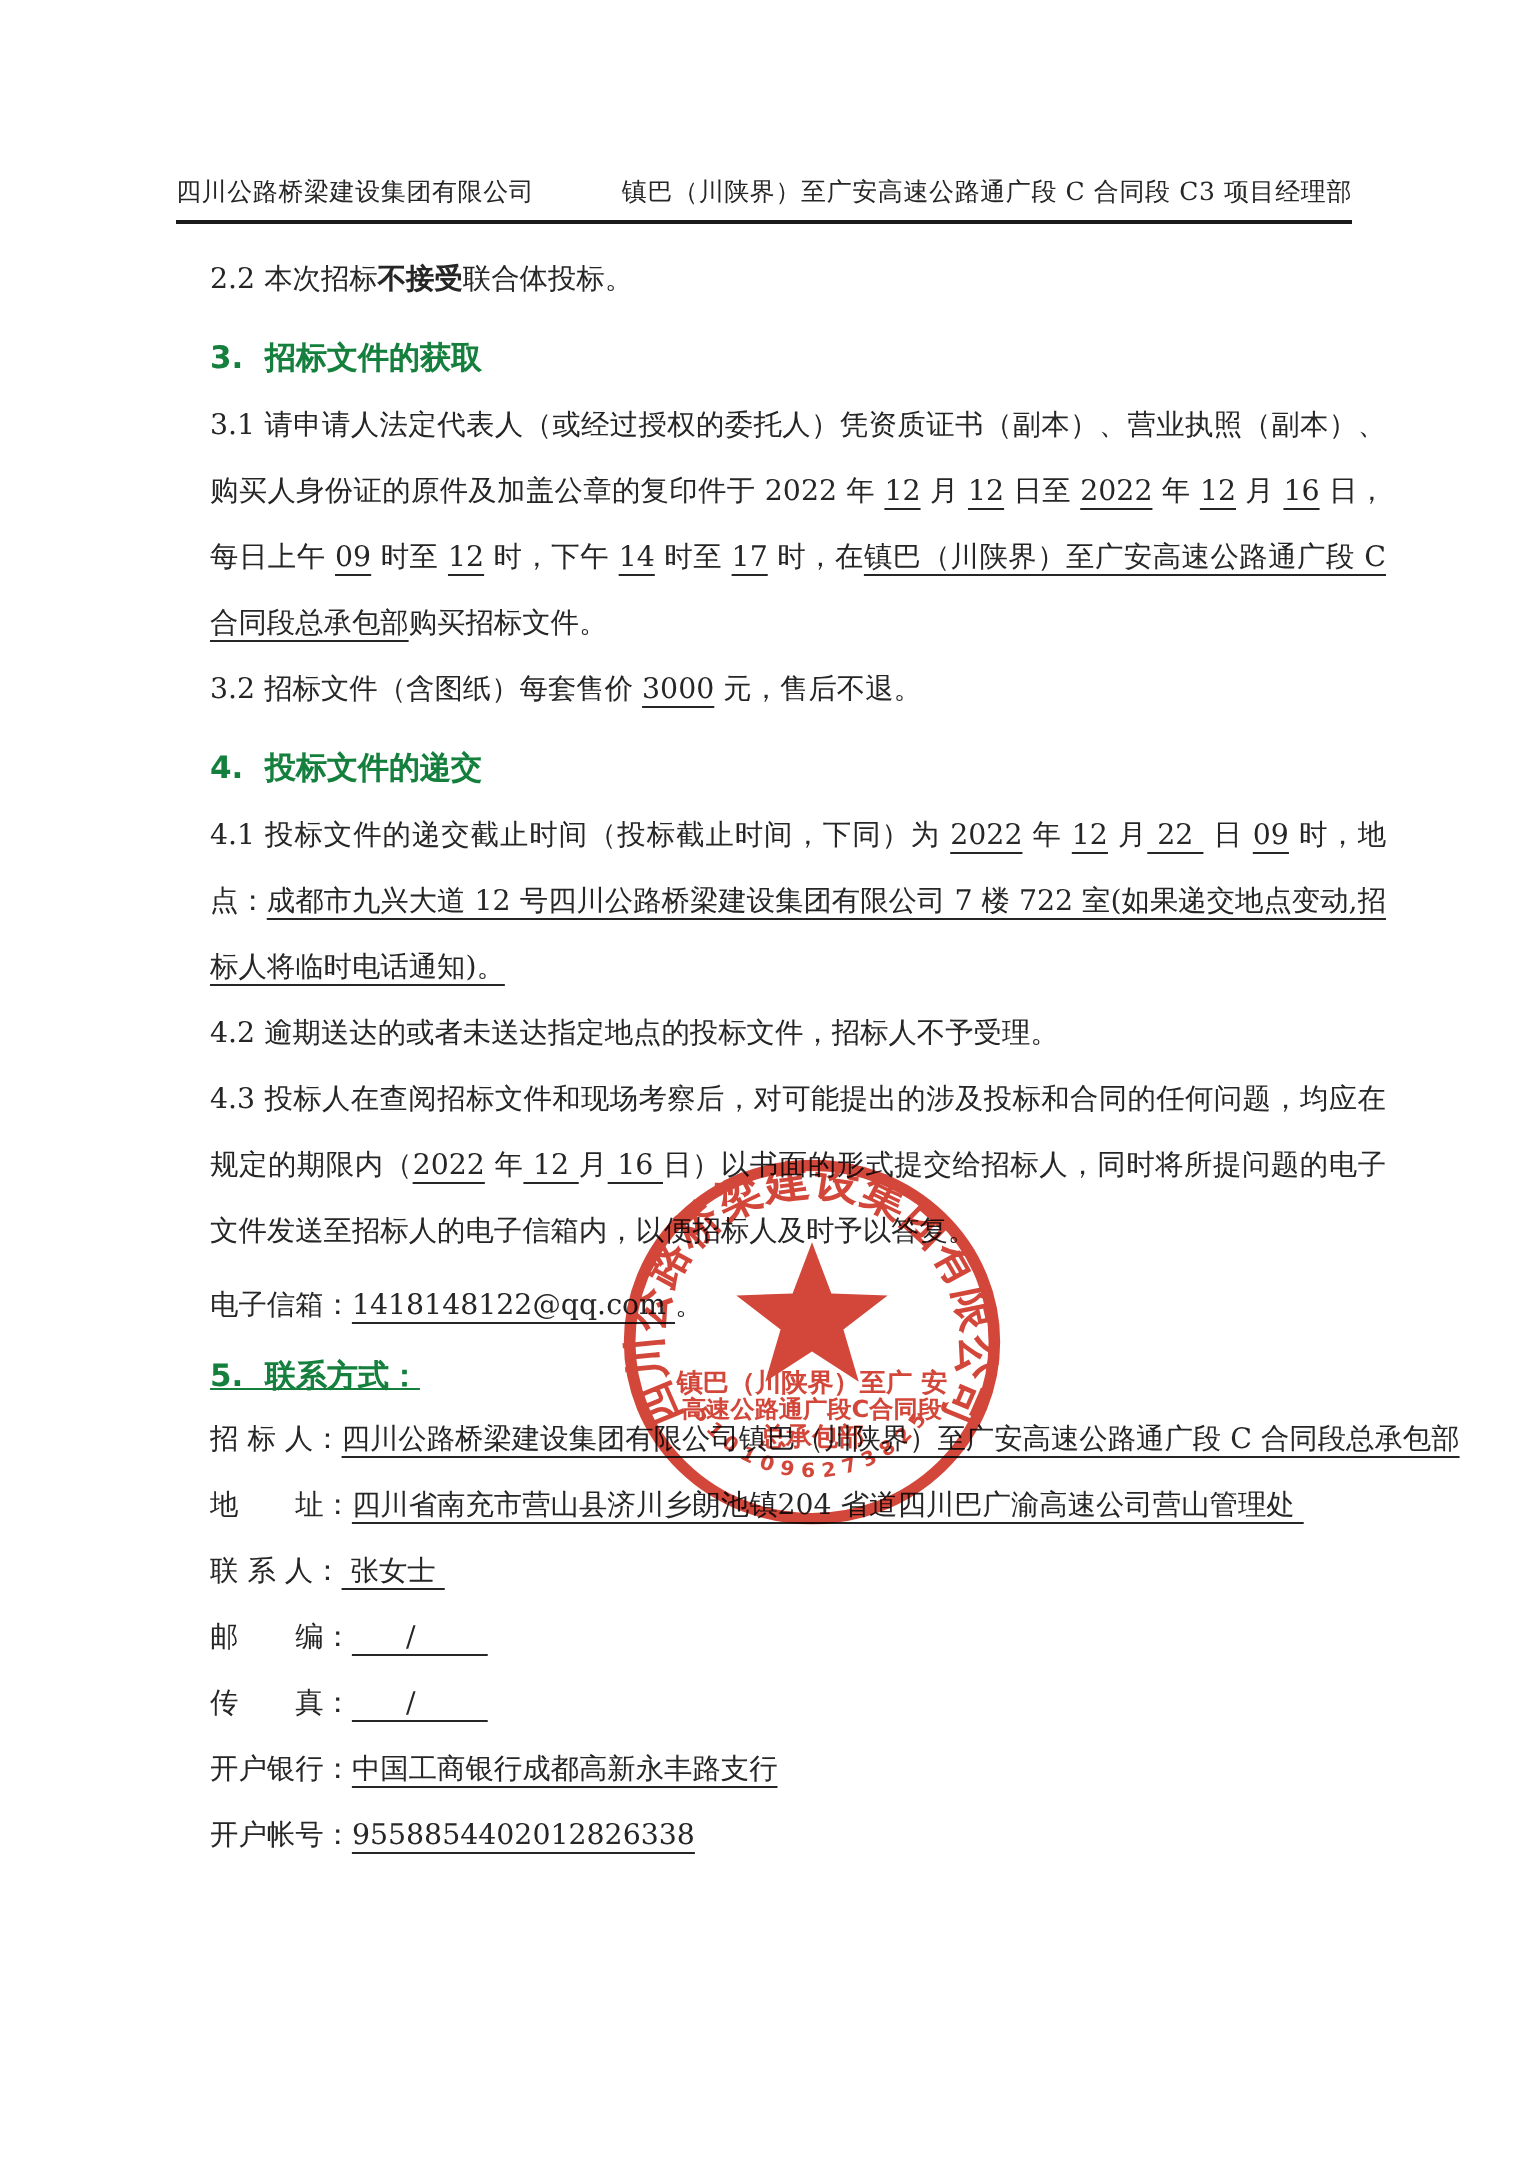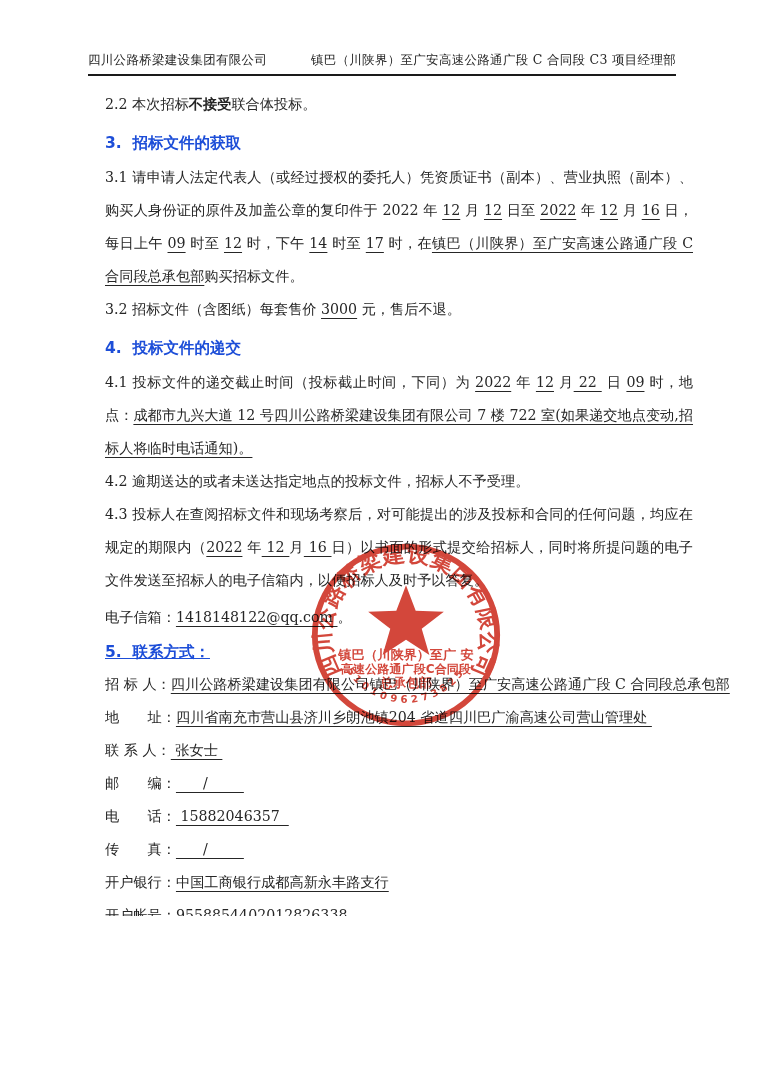--- a/index.html
+++ b/index.html
@@ -3,39 +3,40 @@
 <meta charset="utf-8">
 <style>
   html,body{margin:0;padding:0;background:#ffffff;}
   .page{
     position:relative;
     width:764px;height:916px;
     background:#ffffff;
     font-family:"DejaVu Serif","Liberation Serif",serif;
     color:#262626;
     overflow:hidden;
+    margin-top:36px;
   }
   
   .hdr{
     position:absolute;top:52px;left:88px;right:88px;
     display:flex;justify-content:space-between;align-items:flex-end;
     font-size:12.5px;letter-spacing:.3px;
     border-bottom:2px solid #1a1a1a;
     padding-bottom:5px;
   }
   
   .content{
     position:absolute;top:88px;left:105px;width:588px;
     font-size:14.2px;line-height:33px;
   }
   .para{margin:0;text-align:justify;}
   .sec-h{
     font-family:"DejaVu Sans","Liberation Sans",sans-serif;
     font-weight:bold;font-size:15.5px;line-height:24px;
-    margin:10px 0 6px 0;color:#1d4ed8;
+    margin:10px 0 6px 0;color:#15803d;
   }
   .sec-h.h5{margin:6px 0 4px 0;text-decoration:underline;}
   .email-line{margin-top:4px;}
   .contact-row{line-height:33px;white-space:nowrap;}
   .date-line{margin-top:28px;text-align:left;padding-right:78px;}
   .u{text-decoration:underline;text-underline-offset:4px;text-decoration-thickness:1px;}
   .b{font-weight:bold;}
   
   .footer{
     position:absolute;left:0;right:0;top:1012px;
@@ -72,21 +73,20 @@
     <p class="para"><span>4.3 投标人在查阅招标文件和现场考察后，对可能提出的涉及投标和合同的任何问题，均应在规定的期限内（</span><span class="u">2022</span><span> 年</span><span class="u">&nbsp;12&nbsp;</span><span>月</span><span class="u">&nbsp;16&nbsp;</span><span>日）以书面的形式提交给招标人，同时将所提问题的电子文件发送至招标人的电子信箱内，以便招标人及时予以答复。</span></p>
 
     <p class="para email-line"><span>电子信箱：</span><span class="u">1418148122@qq.com&nbsp;</span><span>。</span></p>
 
     <div class="sec-h h5">5.&nbsp; 联系方式：</div>
 
     <div class="contact-row"><span>招 标 人：</span><span class="u">四川公路桥梁建设集团有限公司镇巴（川陕界）至广安高速公路通广段 C 合同段总承包部</span></div>
     <div class="contact-row"><span>地　　址：</span><span class="u">四川省南充市营山县济川乡朗池镇204 省道四川巴广渝高速公司营山管理处&nbsp;</span></div>
     <div class="contact-row"><span>联 系 人：</span><span class="u">&nbsp;张女士&nbsp;</span></div>
     <div class="contact-row"><span>邮　　编：</span><span class="u">&nbsp;&nbsp;&nbsp;&nbsp;&nbsp;&nbsp;/&nbsp;&nbsp;&nbsp;&nbsp;&nbsp;&nbsp;&nbsp;&nbsp;</span></div>
-    <div class="contact-row"><span>电　　话：</span><span class="u">&nbsp;15882046357&nbsp;&nbsp;</span></div>
     <div class="contact-row"><span>传　　真：</span><span class="u">&nbsp;&nbsp;&nbsp;&nbsp;&nbsp;&nbsp;/&nbsp;&nbsp;&nbsp;&nbsp;&nbsp;&nbsp;&nbsp;&nbsp;</span></div>
     <div class="contact-row"><span>开户银行：</span><span class="u">中国工商银行成都高新永丰路支行</span></div>
     <div class="contact-row"><span>开户帐号：</span><span class="u">9558854402012826338</span></div>
 
     <div class="date-line"><span class="u">2022</span><span> 年 </span><span class="u">12</span><span> 月 </span><span class="u">12</span><span> 日</span></div>
   </div>
 
   <div class="stamp">
     <svg viewBox="0 0 200 200" preserveAspectRatio="none">
       <defs>

